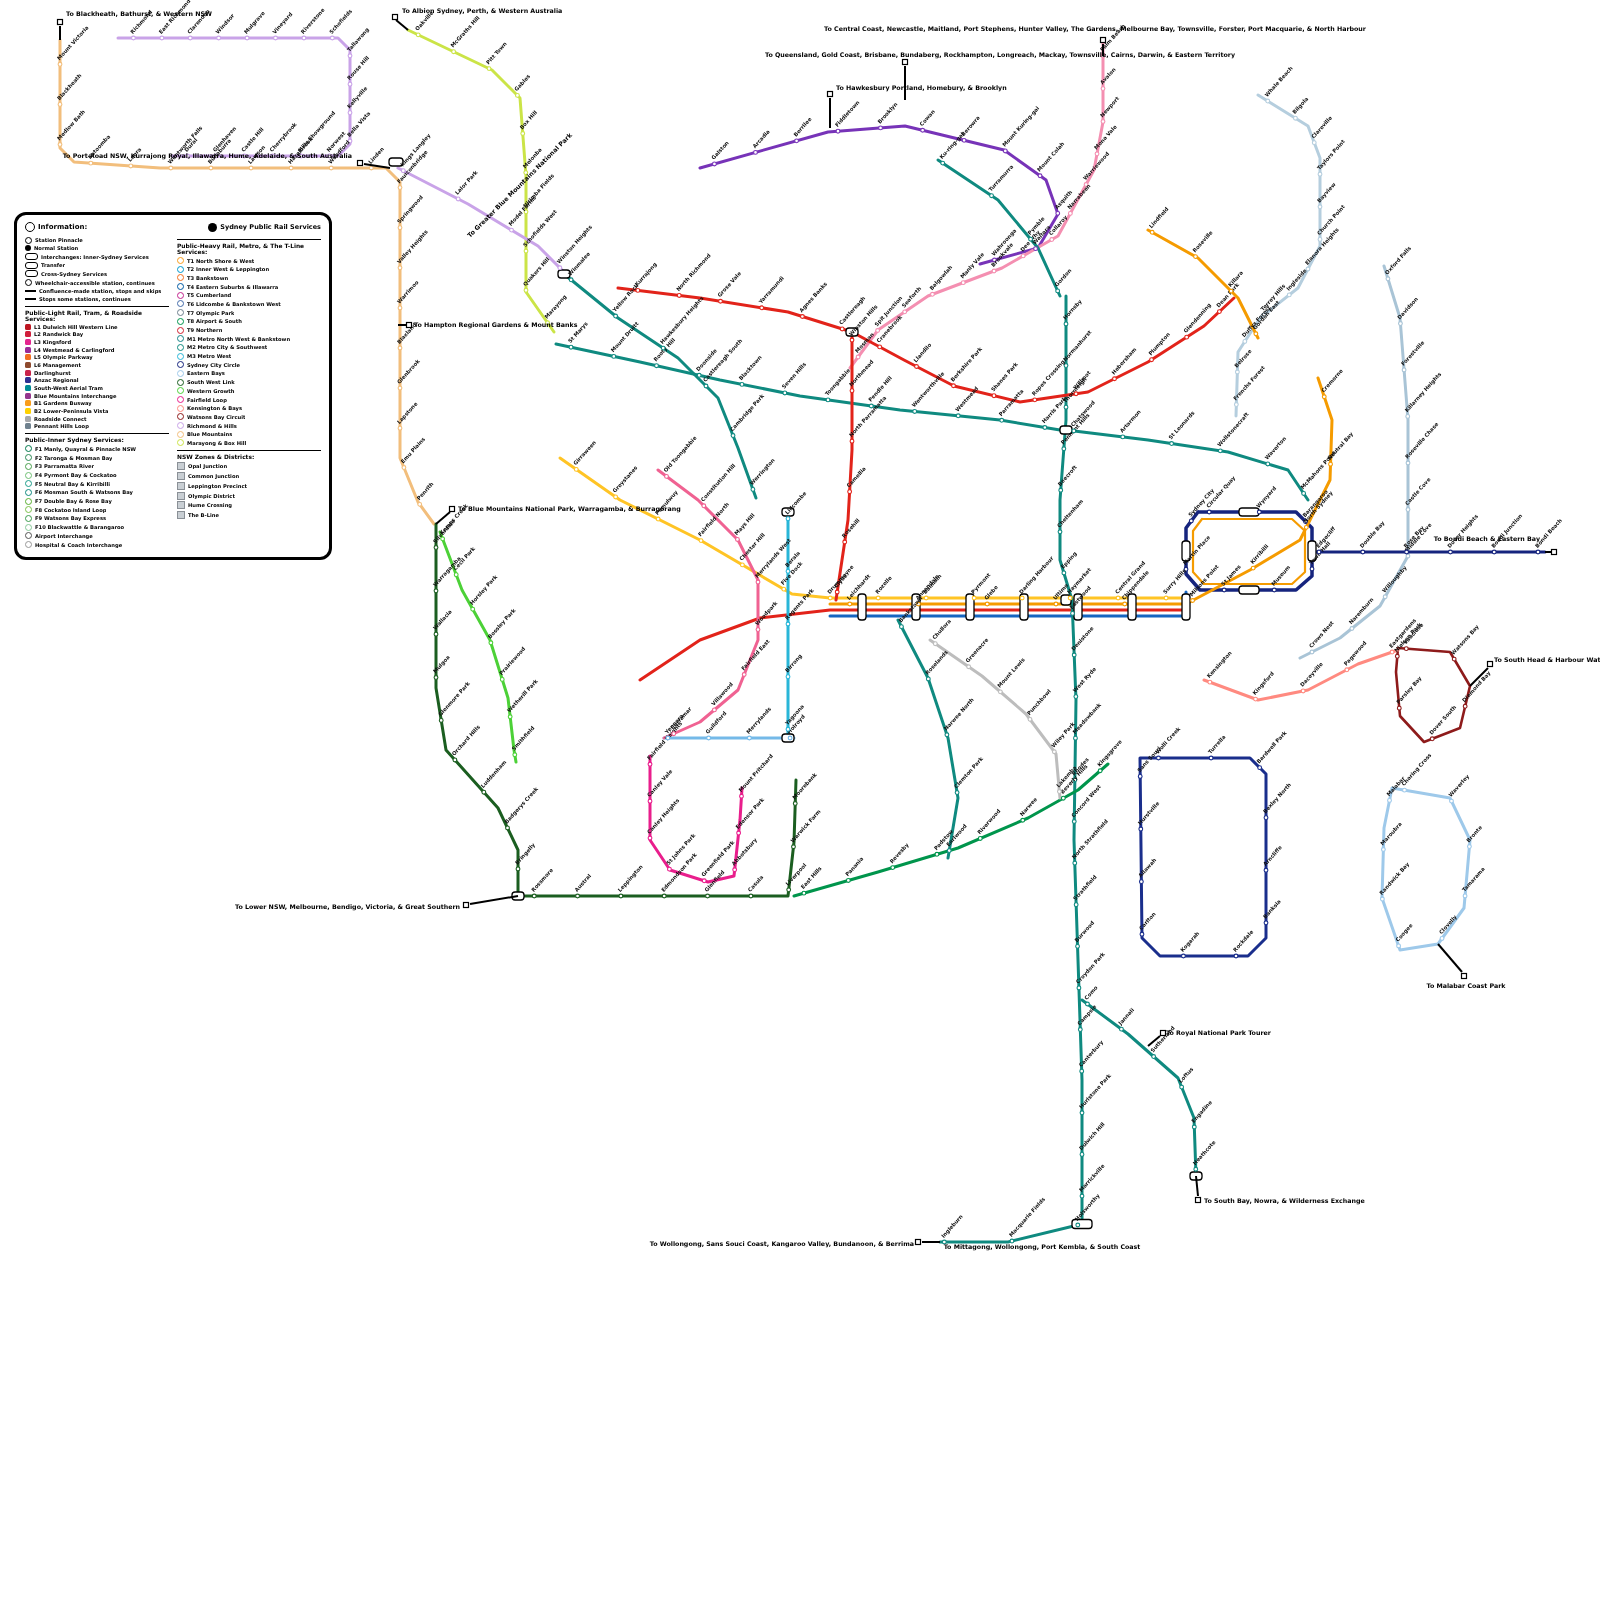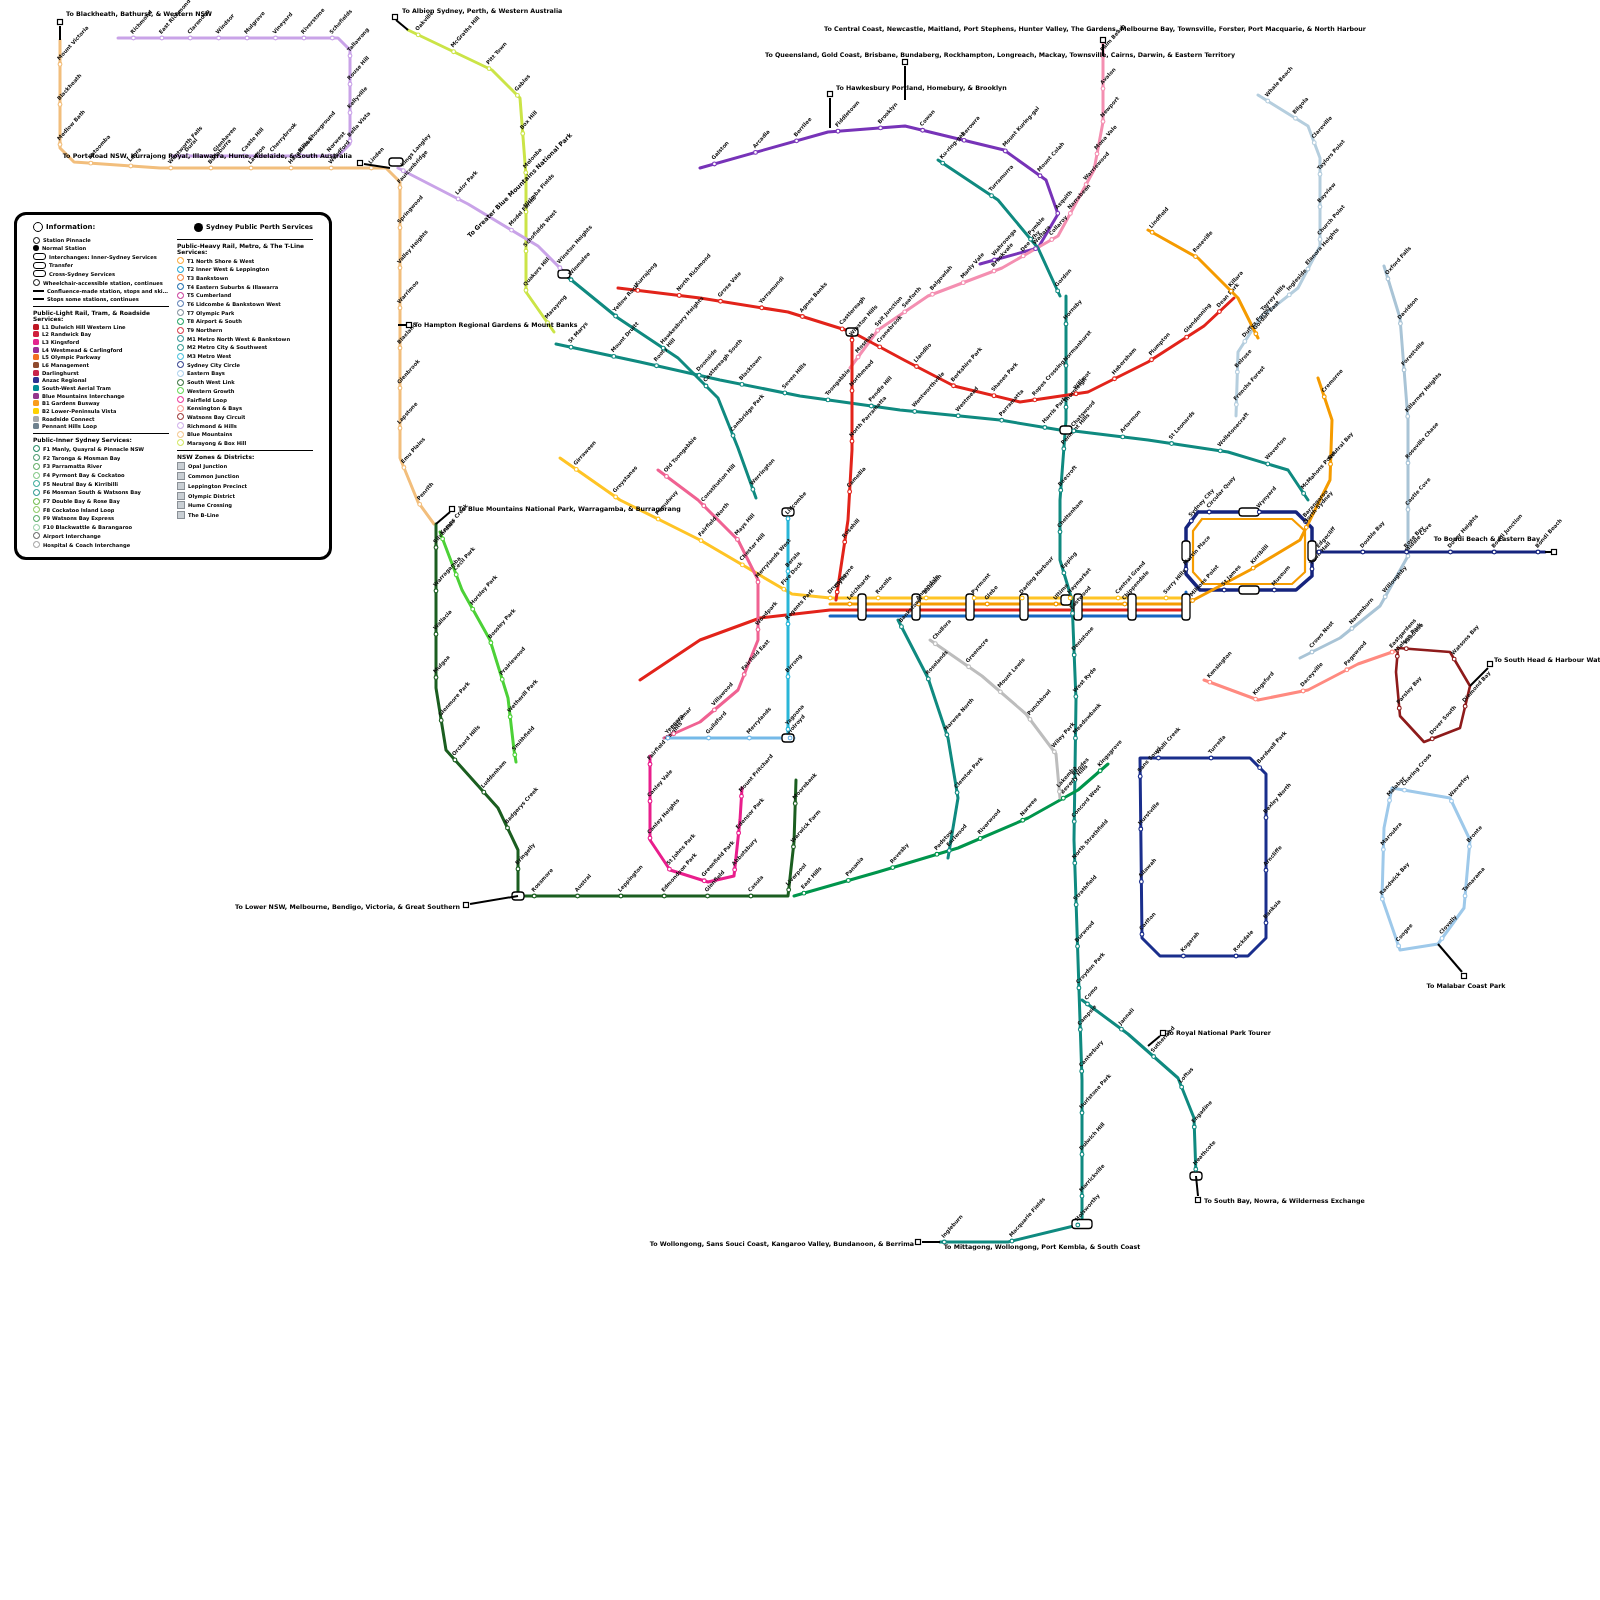--- a/index.html
+++ b/index.html
@@ -2,21 +2,21 @@
 <html><head>
 <meta charset="utf-8">
 <style>
   html,body{margin:0;padding:0;background:#fff;}
   #stage{position:relative;width:1600px;height:1600px;background:#fff;overflow:hidden;
          font-family:"DejaVu Sans",sans-serif;}
   #map-svg{position:absolute;left:0;top:0;}
   #map-svg text{font-family:"DejaVu Sans",sans-serif;}
 
   .legend{position:absolute;left:14px;top:212px;width:318px;background:#fff;
-          border:3px solid #000;border-radius:12px;padding:7px 16px;box-sizing:border-box;z-index:5;}
+          border:3px solid #000;border-radius:12px;padding:7px 8px;box-sizing:border-box;z-index:5;}
   .lg-header{display:flex;justify-content:space-between;align-items:center;margin-bottom:3px;}
   .lg-h-left{font-size:7px;font-weight:bold;display:flex;align-items:center;gap:3px;}
   .lg-h-right{font-size:6.5px;font-weight:bold;display:flex;align-items:center;gap:3px;}
   .lg-logo{width:9px;height:9px;border-radius:50%;background:#000;flex:0 0 auto;}
   .lg-info-icon{width:8px;height:8px;border-radius:50%;border:1.6px solid #000;background:#fff;flex:0 0 auto;}
   .lg-cols{display:flex;gap:8px;}
   .lg-col{flex:1;min-width:0;}
   .lg-sec-title{font-size:5.9px;font-weight:bold;margin:4px 0 2px;border-top:1px solid #000;padding-top:3px;}
   .lg-item{display:flex;align-items:center;gap:3px;margin:1.7px 0;}
   .lg-item .lbl{font-size:5.2px;font-weight:bold;white-space:nowrap;overflow:hidden;text-overflow:ellipsis;color:#000;}
@@ -790,21 +790,21 @@
     </svg>
 
   <div class="legend">
     <div class="lg-header">
       <div class="lg-h-left">
         <span class="lg-info-icon"></span>
         <span>Information:</span>
       </div>
       <div class="lg-h-right">
         <span class="lg-logo"></span>
-        <span>Sydney Public Perth Services</span>
+        <span>Sydney Public Rail Services</span>
       </div>
     </div>
     <div class="lg-cols">
       <div class="lg-col" id="lg-left">
           <div class="lg-item">
             <span class="sym-ring"></span>
             <span class="lbl">Station Pinnacle</span>
           </div>
           <div class="lg-item">
             <span class="sym-dot"></span>

